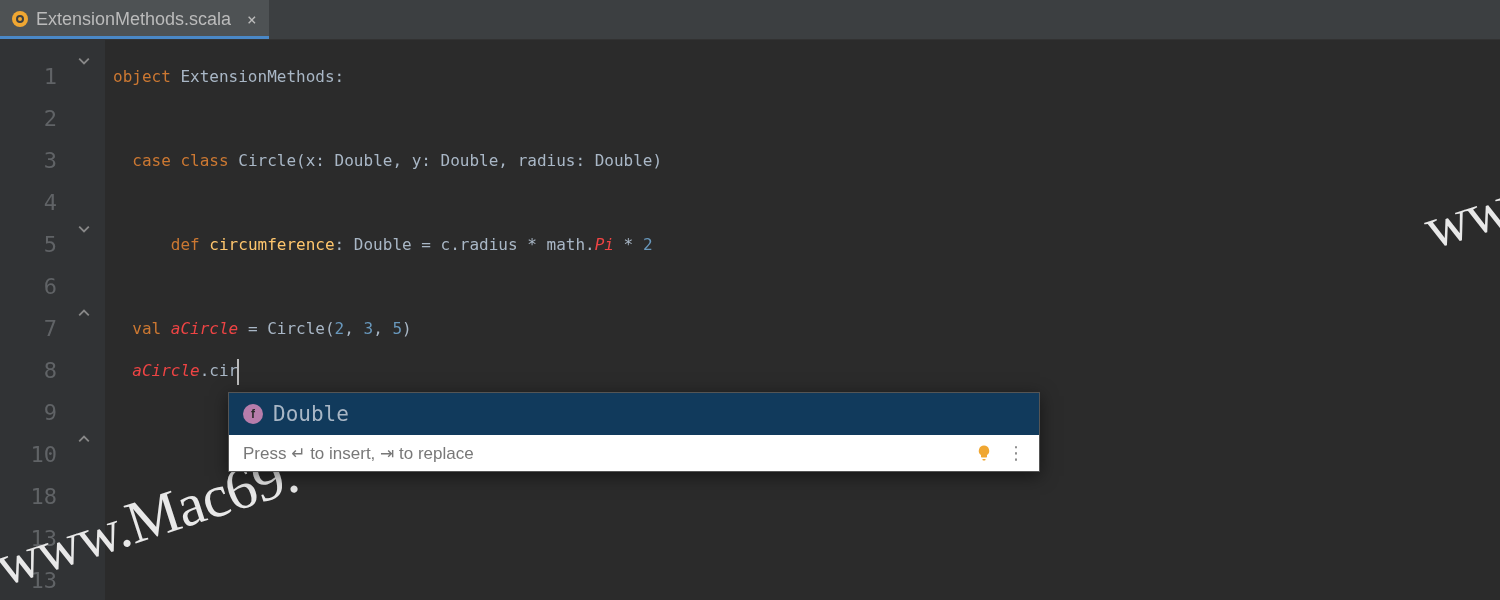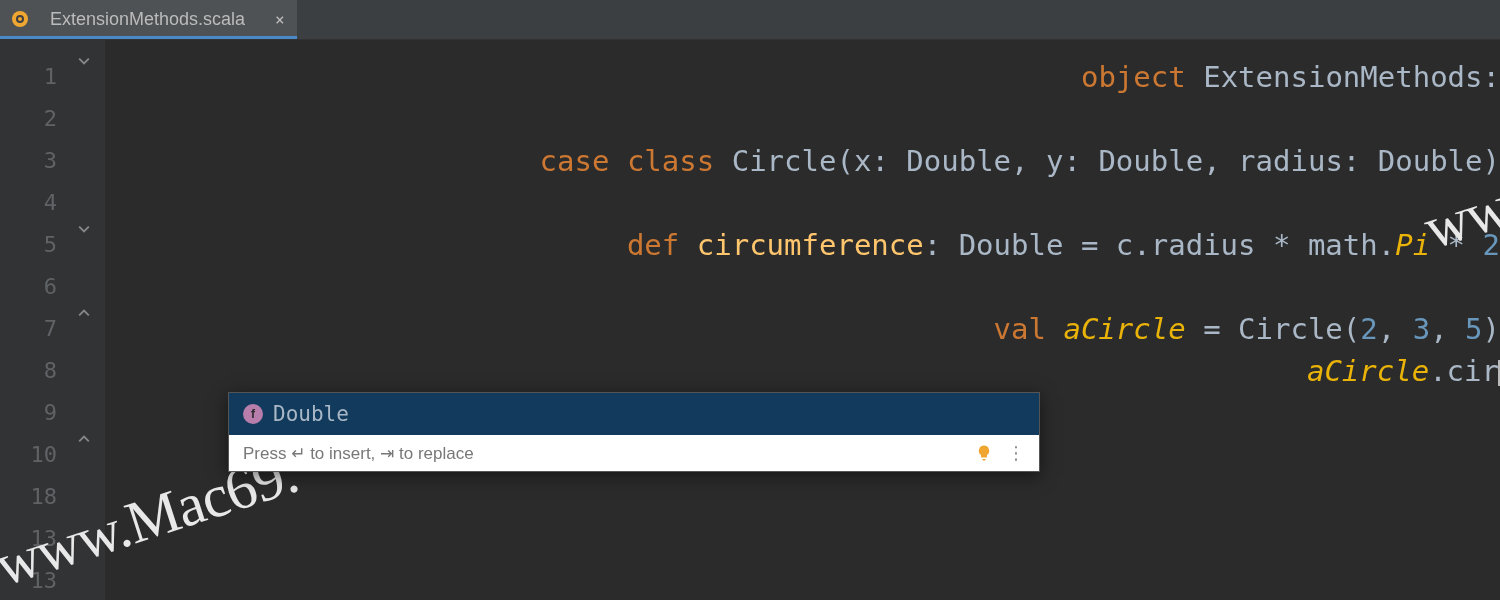--- a/index.html
+++ b/index.html
@@ -17,21 +17,21 @@
       display: flex;
       align-items: flex-end;
       border-bottom: 1px solid #323232;
     }
     .tab {
       display: flex;
       align-items: center;
       height: 40px;
       padding: 0 12px;
       background: #4e5254;
-      gap: 22px;
+      gap: 8px;
       position: relative;
     }
     .tab::after {
       content: '';
       position: absolute;
       bottom: 0;
       left: 0;
       right: 0;
       height: 3px;
       background: #4a88c7;
@@ -100,32 +100,31 @@
     }
     .fold-icon svg { width: 12px; height: 12px; }
     .code-area {
       flex: 1;
       padding-top: 16px;
       position: relative;
     }
     .code-line {
       height: 42px;
       line-height: 42px;
-      font-size: 29px;
+      font-size: 16px;
       white-space: pre;
       padding-left: 8px;
-      text-align: right;
     }
     .kw { color: #cc7832; }
     .type { color: #a9b7c6; }
     .ident { color: #a9b7c6; }
     .param { color: #a9b7c6; }
     .method { color: #ffc66d; }
     .num { color: #6897bb; }
-    .italic { font-style: italic; color: #eab308; }
+    .italic { font-style: italic; color: #ef4444; }
     .dot { color: #a9b7c6; }
     .op { color: #a9b7c6; }
     .cursor {
       display: inline-block;
       width: 2px;
       height: 26px;
       background: #bbbbbb;
       vertical-align: middle;
       margin-left: -1px;
     }

